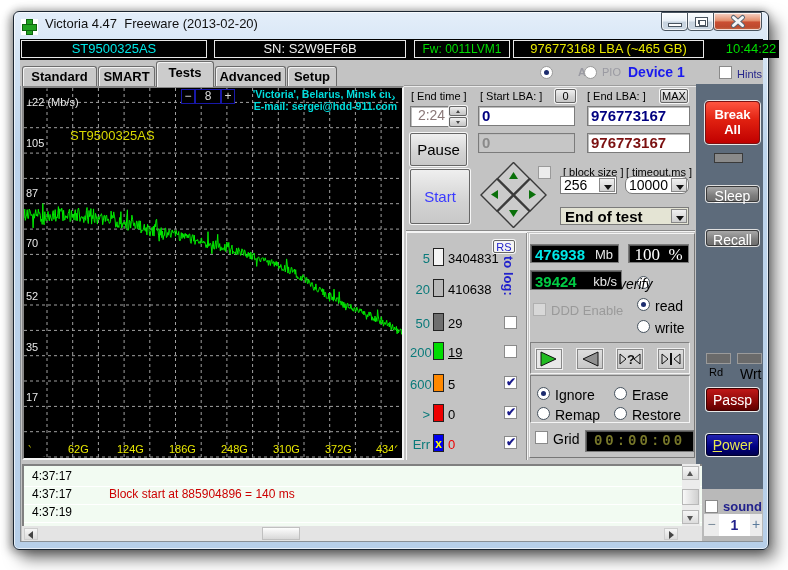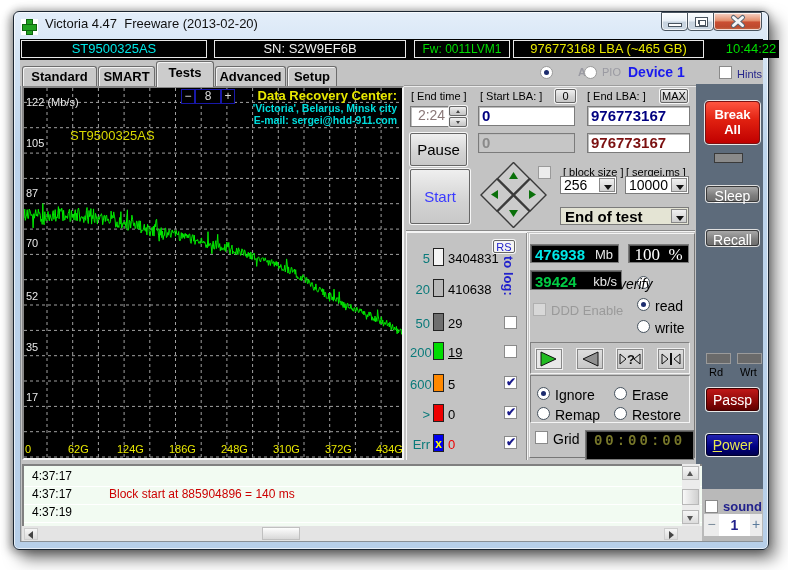--- a/index.html
+++ b/index.html
@@ -36,21 +36,21 @@
 #tabrow { position:absolute; left:20px; top:60px; width:743px; height:26px; background:#c3c3c3; }
 .tab { position:absolute; top:6px; height:20px; background:#c9c9c9;
   border:1px solid #6c6c6c; border-bottom:none; border-radius:3px 3px 0 0;
   font-weight:bold; font-size:13px; text-align:center; color:#000;
   box-shadow:inset 1px 1px 0 #f2f2f2; padding-top:2px; }
 .tab.active { top:1px; height:26px; background:#cccccc; z-index:3; padding-top:3px; }
 
 #graphpanel { position:absolute; left:22px; top:86px; width:382px; height:374px;
   background:#000; border-top:2px solid #868686; border-left:2px solid #868686;
   border-right:2px solid #f4f4f4; border-bottom:2px solid #f4f4f4; }
-#graph { position:absolute; left:0; top:0; width:378px; height:370px; background:#000; overflow:hidden; }
+#graph { position:absolute; left:0; top:0; width:378px; height:370px; background:#000; overflow:hidden;border-radius:28px; }
 .ylab { position:absolute; left:2px; color:#e8e8e8; font-size:11px; }
 .xlab { position:absolute; bottom:3px; color:#e8e800; font-size:11px; }
 #stlabel { position:absolute; left:46px; top:40px; color:#d8d800; font-size:13px; }
 #zoomctl { position:absolute; left:157px; top:1px; width:54px; height:15px; display:flex; }
 #zoomctl div { border:1px solid #1818a8; color:#d8d8d8; text-align:center; font-size:12px; line-height:12px; background:#000; }
 #adv { position:absolute; right:5px; top:1px; text-align:right; white-space:nowrap; }
 #adv .l1 { color:#e8e800; font-weight:bold; font-size:13px; line-height:14px; }
 #adv .l2 { color:#00dcdc; font-weight:bold; font-size:10.5px; line-height:11.5px; }
 
 .lbl { position:absolute; font-size:11px; color:#000; white-space:nowrap; }
@@ -192,21 +192,20 @@
   <div class="xlab" style="left:249px;">310G</div>
   <div class="xlab" style="left:301px;">372G</div>
   <div class="xlab" style="left:352px;">434G</div>
   <div id="stlabel">ST9500325AS</div>
   <div id="zoomctl">
     <div style="width:14px;">−</div>
     <div style="width:26px;">8</div>
     <div style="width:14px;">+</div>
   </div>
   <div id="adv">
-    <div class="l1">Data Recovery Center:</div>
     <div class="l2">'Victoria', Belarus, Minsk city</div>
     <div class="l2">E-mail: sergei@hdd-911.com</div>
   </div>
 </div>
   </div>
 
 <div class="abs" style="left:404px;top:85px;width:292px;height:1px;background:#9c9c9c;"></div>
 <div class="abs" style="left:404px;top:86px;width:292px;height:1px;background:#ececec;"></div>
 
 <div class="lbl" style="left:411px;top:90px;">[ End time ]</div>
@@ -237,23 +236,23 @@
     <rect x="34" y="33.5" width="22.5" height="22.5" fill="#cbcbcb" stroke="#3a3a3a" stroke-width="1.4"></rect>
   </g>
   <polygon points="33.5,10 38,17 29,17" fill="#0a700a"></polygon>
   <polygon points="33.5,55 38,48 29,48" fill="#0a700a"></polygon>
   <polygon points="11,32.5 18,28 18,37" fill="#0a700a"></polygon>
   <polygon points="56,32.5 49,28 49,37" fill="#0a700a"></polygon>
 </svg>
 </div>
 <div class="chk" style="left:538px;top:166px;background:#ececec;border-color:#9a9a9a;"></div>
 <div class="lbl" style="left:563px;top:166px;">[ block size ]</div>
-<div class="lbl" style="left:626px;top:166px;">[ sergei,ms ]</div>
+<div class="lbl" style="left:626px;top:166px;">[ timeout,ms ]</div>
 <div class="combo" style="left:560px;top:176px;width:57px;height:18px;"><span style="padding-left:3px;">256</span><div class="arrowbtn"></div></div>
-<div class="combo" style="left:625px;top:176px;width:64px;height:18px;"><span style="padding-left:3px;">10000</span><div class="arrowbtn"></div></div>
+<div class="combo" style="left:625px;top:176px;width:64px;height:18px;border-radius:7px;"><span style="padding-left:3px;">10000</span><div class="arrowbtn"></div></div>
 <div class="combo" style="left:560px;top:207px;width:129px;height:18px;background:#e4e4d4;font-weight:bold;font-size:15px;"><span style="padding-left:4px;">End of test</span><div class="arrowbtn"></div></div>
 
 <div class="abs" style="left:406px;top:230px;width:289px;height:1px;background:#8a8a8a;"></div>
 <div class="abs" style="left:406px;top:231px;width:289px;height:1px;background:#f4f4f4;"></div>
 
 <div class="abs" style="left:406px;top:232px;width:121px;height:228px;border-top:1px solid #f4f4f4;border-left:1px solid #f4f4f4;"></div>
 <div class="abs" style="left:526px;top:233px;width:1px;height:227px;background:#8a8a8a;"></div>
 <div class="abs" style="left:527px;top:233px;width:1px;height:227px;background:#f4f4f4;"></div>
 <div id="buckets">
   <div class="btn" style="left:493px;top:240px;width:22px;height:13px;font-size:11px;color:#2222cc;background:#f4f4f4;">RS</div>
@@ -337,32 +336,32 @@
   <div class="lbl" style="left:555px;top:387px;font-size:14px;">Ignore</div>
   <div class="radio" style="left:614px;top:387px;"></div>
   <div class="lbl" style="left:632px;top:387px;font-size:14px;">Erase</div>
   <div class="radio" style="left:537px;top:407px;"></div>
   <div class="lbl" style="left:555px;top:407px;font-size:14px;">Remap</div>
   <div class="radio" style="left:614px;top:407px;"></div>
   <div class="lbl" style="left:632px;top:407px;font-size:14px;">Restore</div>
 
   <div class="chk" style="left:535px;top:431px;"></div>
   <div class="lbl" style="left:553px;top:431px;font-size:14px;">Grid</div>
-  <div class="disp" style="left:585px;top:430px;width:109px;height:30px;letter-spacing:3px;color:#78782a;font-family:'Liberation Mono',monospace;font-weight:bold;font-size:14px;text-align:center;line-height:21px;">00:00:00</div>
+  <div class="disp" style="left:585px;top:430px;width:109px;height:22px;letter-spacing:3px;color:#78782a;font-family:'Liberation Mono',monospace;font-weight:bold;font-size:14px;text-align:center;line-height:21px;">00:00:00</div>
 </div>
 
 <div id="slate"></div>
 <div class="abs" style="left:705px;top:101px;width:55px;height:43px;border-radius:4px;background:linear-gradient(180deg,#ff5540,#e02010 45%,#c00000);border:1px solid #801010;box-shadow:0 0 0 1px #e8e8e8;color:#fff;font-weight:bold;font-size:13px;text-align:center;padding-top:5px;">Break<br>All</div>
 <div class="abs" style="left:714px;top:153px;width:29px;height:10px;background:#8a8a8a;border:1px solid #3a3a3a;"></div>
 <div class="gbtn" style="left:706px;top:186px;"><u>S</u>leep</div>
 <div class="gbtn" style="left:706px;top:230px;">Re<u>c</u>all</div>
 <div class="abs" style="left:706px;top:353px;width:25px;height:11px;background:#6a6a6a;border:1px solid #9a9a9a;"></div>
 <div class="abs" style="left:737px;top:353px;width:25px;height:11px;background:#6a6a6a;border:1px solid #9a9a9a;"></div>
 <div class="lbl" style="left:709px;top:366px;font-size:11px;color:#000;">Rd</div>
-<div class="lbl" style="left:740px;top:366px;font-size:11px;color:#000;">Wrt</div>
+<div class="lbl" style="left:740px;top:366px;font-size:14px;color:#000;">Wrt</div>
 <div class="abs" style="left:706px;top:388px;width:53px;height:23px;border-radius:3px;background:linear-gradient(180deg,#c01818,#8a0808 60%,#600000);border:1px solid #400000;box-shadow:0 0 0 1px #e8e8e8;color:#fff;font-size:14px;text-align:center;line-height:22px;">Passp</div>
 <div class="abs" style="left:706px;top:434px;width:53px;height:22px;border-radius:3px;background:linear-gradient(180deg,#2222b0,#000080 60%,#000050);border:1px solid #000030;box-shadow:0 0 0 1px #e8e8e8;color:#e8e850;font-size:14px;text-align:center;line-height:21px;"><u>P</u>ower</div>
 
 <div class="abs" style="left:701px;top:489px;width:62px;height:52px;background:#b9b9b9;"></div>
 <div class="chk" style="left:705px;top:500px;"></div>
 <div class="lbl" style="left:723px;top:499px;color:#22228c;font-weight:bold;font-size:13px;">sound</div>
 <div class="abs" style="left:704px;top:514px;width:15px;height:22px;background:#ececec;color:#7a8a9a;text-align:center;line-height:20px;font-size:14px;">−</div>
 <div class="abs" style="left:719px;top:514px;width:31px;height:22px;background:#fff;color:#22228c;font-weight:bold;text-align:center;line-height:22px;font-size:14px;">1</div>
 <div class="abs" style="left:750px;top:514px;width:12px;height:22px;background:#ececec;color:#5a7a9a;text-align:center;line-height:20px;font-size:14px;">+</div>
 

